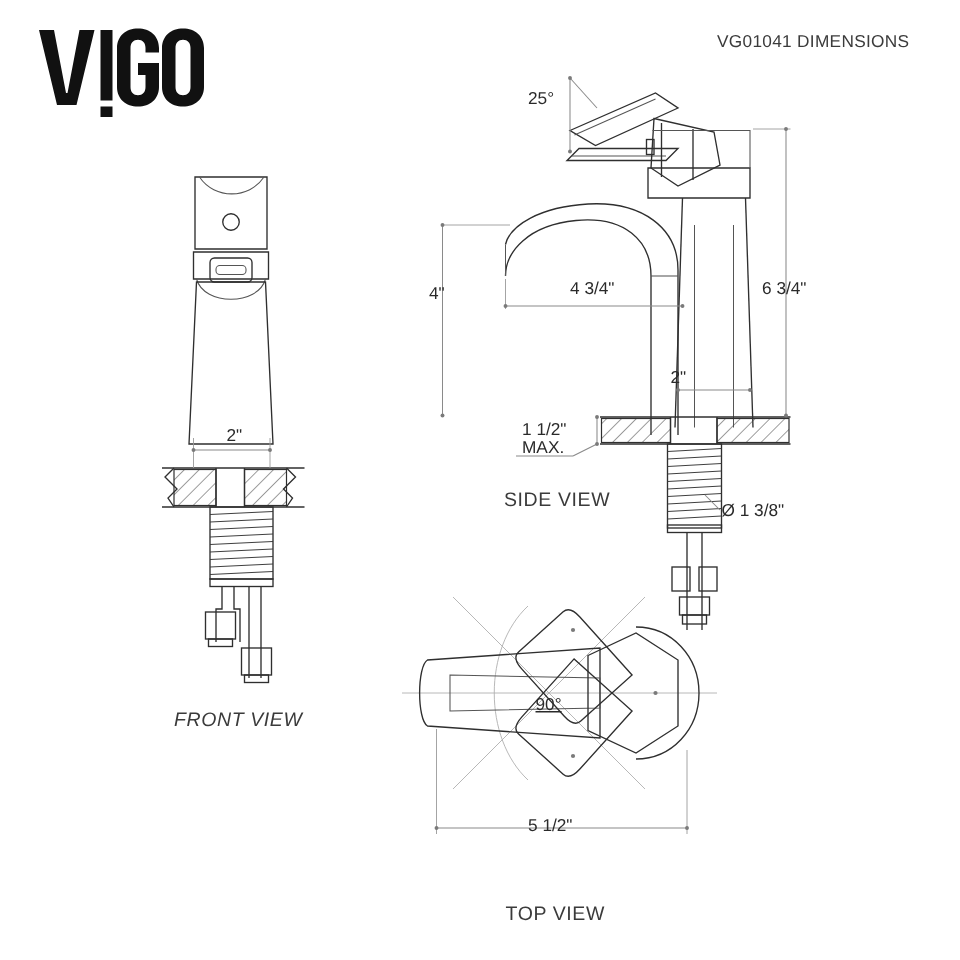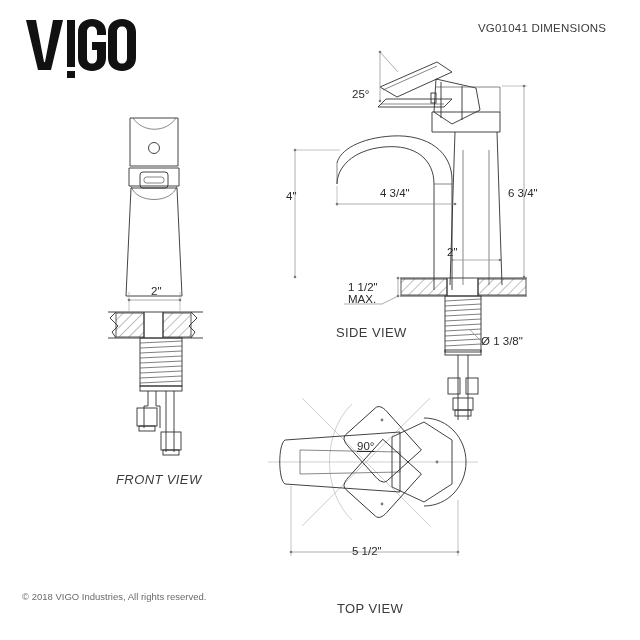--- a/index.html
+++ b/index.html
@@ -58,28 +58,28 @@
   
   .dim-label {
     position: absolute;
     font-size: 11.5px;
     color: #2a2a2a;
     white-space: nowrap;
   }
   .dim-label.two-line { line-height: 12px; }
 
   #lbl-front-2      { left: 151px; top: 285px; }
-  #lbl-25deg        { left: 352px; top: 60px; margin-top: 28px; }
+  #lbl-25deg        { left: 352px; top: 60px; }
   #lbl-4in          { left: 286px; top: 190px; }
   #lbl-434in        { left: 380px; top: 187px; }
   #lbl-634in        { left: 508px; top: 187px; }
   #lbl-side-2       { left: 447px; top: 246px; }
   #lbl-112max       { left: 348px; top: 281px; }
   #lbl-dia138       { left: 481px; top: 335px; }
-  #lbl-90deg        { left: 357px; top: 440px; text-decoration: underline; }
+  #lbl-90deg        { left: 357px; top: 464px; text-decoration: underline; }
   #lbl-512in        { left: 352px; top: 545px; }
 
   svg { position: absolute; left: 0; top: 0; }
   .dwg { fill: none; stroke: #2f2f2f; stroke-width: 0.9; }
   .dwg-thin { fill: none; stroke: #555; stroke-width: 0.7; }
   .dim-line { fill: none; stroke: #8a8a8a; stroke-width: 0.7; }
   .ext-line { fill: none; stroke: #9a9a9a; stroke-width: 0.6; }
   .center-line { fill: none; stroke: #b0b0b0; stroke-width: 0.6; }
   .thread-line { stroke: #3a3a3a; stroke-width: 0.65; }
   .dim-dot { fill: #7a7a7a; }
@@ -372,15 +372,14 @@
   <div class="dim-label" id="lbl-dia138">Ø 1 3/8"</div>
 
   <div class="dim-label" id="lbl-90deg">90°</div>
 
   <div class="dim-label" id="lbl-512in">5 1/2"</div>
 
   <div class="view-caption" id="caption-front">FRONT VIEW</div>
   <div class="view-caption" id="caption-side">SIDE VIEW</div>
   <div class="view-caption" id="caption-top">TOP VIEW</div>
 
-  <div id="copyright">© 2018 VIGO Industries, All rights reserved.</div>
 
 </div>
 
 </body></html>

